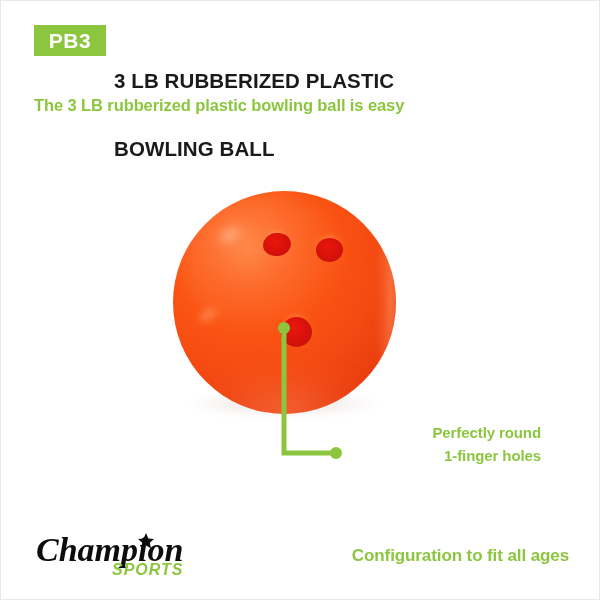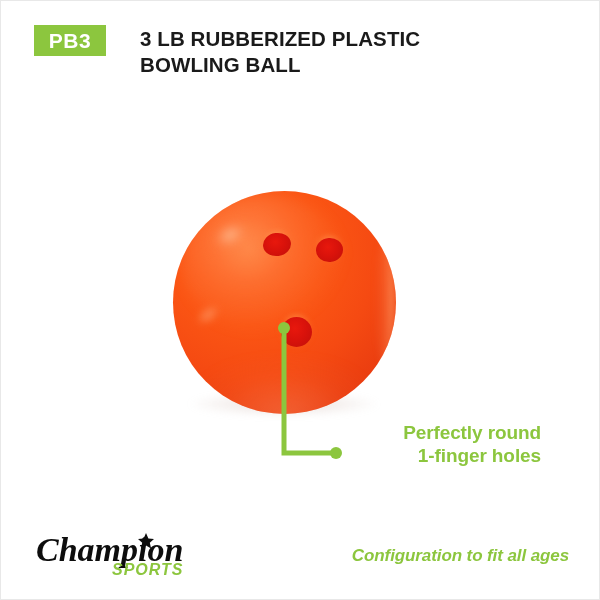--- a/index.html
+++ b/index.html
@@ -22,21 +22,20 @@
   }
 
   
   #header-row {
     position: absolute;
     left: 33px;
     top: 24px;
     width: 540px;
     display: flex;
     align-items: flex-start;
-    gap: 26px;
   }
   #sku-badge {
     flex: 0 0 auto;
     width: 72px;
     height: 31px;
     background: #8cc63e;
     color: #ffffff;
     font-size: 21px;
     font-weight: bold;
     letter-spacing: 0.5px;
@@ -48,21 +47,21 @@
     flex: 1 1 auto;
     margin-left: 8px;
     color: #1a1a1a;
     font-size: 20.5px;
     font-weight: bold;
     line-height: 26px;
     letter-spacing: 0.1px;
     text-transform: uppercase;
     padding-top: 1px;
   }
-  #product-title .tline { display: block; white-space: nowrap; }
+  #product-title .tline { display: block; white-space: nowrap; margin-top: 42px; }
 
   
   #subtitle {
     position: absolute;
     left: 33px;
     top: 92px;
     width: 520px;
     color: #8cc63e;
     font-size: 16.5px;
     font-weight: bold;
@@ -225,21 +224,21 @@
     height: 160px;
     pointer-events: none;
   }
   #callout-text {
     position: absolute;
     right: 58px;
     top: 420px;
     width: 300px;
     text-align: right;
     color: #8cc63e;
-    font-size: 19px;
+    font-size: 15px;
     font-weight: bold;
     line-height: 23px;
     letter-spacing: -0.1px;
   }
   #callout-text .cline { display: block; }
 
   
   #logo {
     position: absolute;
     left: 33px;
@@ -251,37 +250,37 @@
     position: absolute;
     right: 30px;
     top: 545px;
     width: 330px;
     text-align: right;
     color: #8cc63e;
     font-size: 17px;
     font-weight: bold;
     letter-spacing: -0.1px;
     white-space: nowrap;
-    font-style: italic;
   }
 </style>
 </head>
 <body>
 
 <div id="page">
 
   <div id="header-row">
     <div id="sku-badge">PB3</div>
     <div id="product-title">
       <span class="tline">3 LB RUBBERIZED PLASTIC</span>
       <span class="tline">BOWLING BALL</span>
     </div>
   </div>
 
   <div id="subtitle">
+    <span class="sline">The 3 LB rubberized plastic bowling ball is easy</span>
   </div>
 
   <div id="ball-stage">
     <div id="ball-shadow"></div>
     <div id="ball">
       <div id="ball-sheen"></div>
       <div id="ball-spec"></div>
       <div id="ball-glint"></div>
       <div id="ball-rim"></div>
       <div id="ball-bottom"></div>

